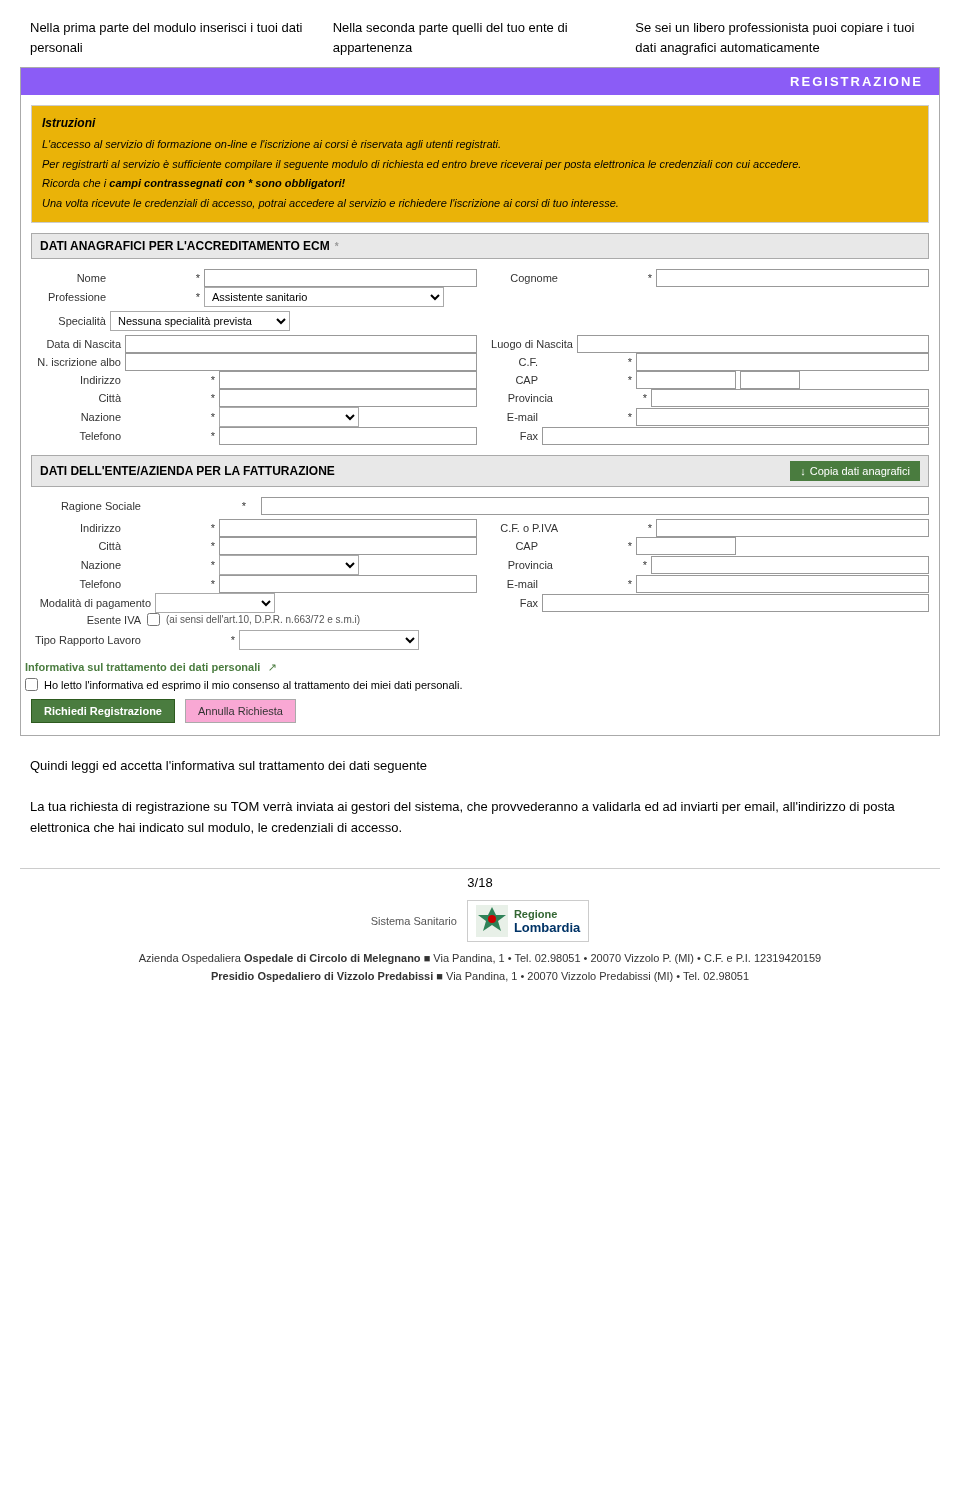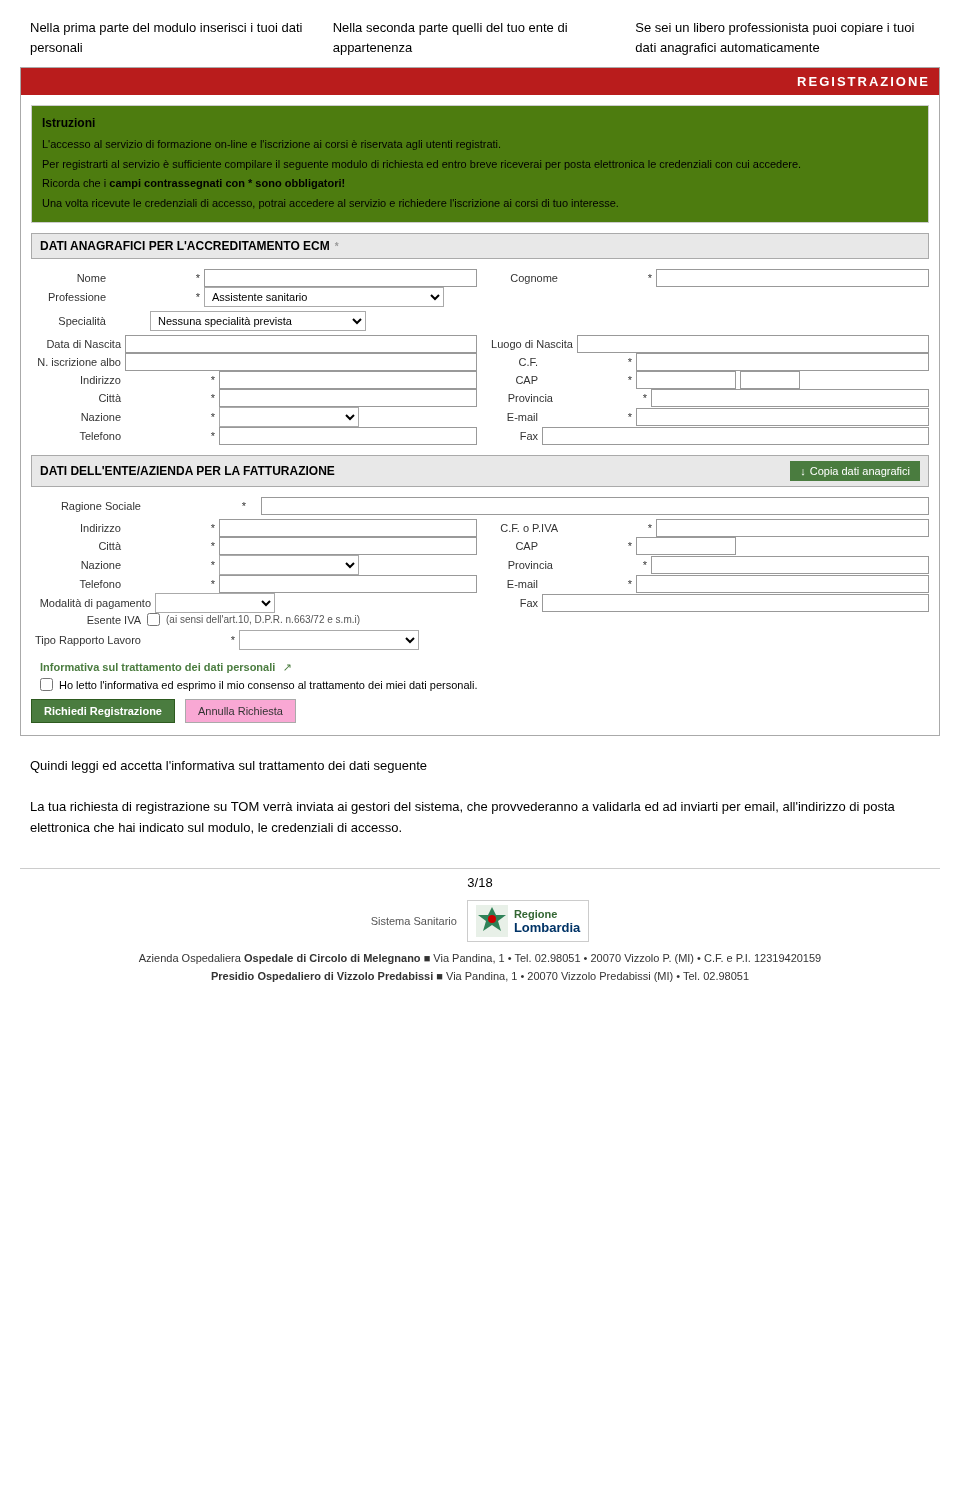--- a/index.html
+++ b/index.html
@@ -26,38 +26,39 @@
 
     
     .form-container {
       margin: 0 20px;
       border: 1px solid #aaa;
       background: #fff;
     }
 
     
     .reg-header {
-      background: #b91c1c;
+      background: #8b5cf6;
       color: #fff;
       text-align: right;
-      padding: 6px 9px;
+      padding: 6px 16px;
       font-size: 13px;
       font-weight: bold;
       letter-spacing: 2px;
       text-transform: uppercase;
     }
 
     
     .instructions-box {
       border: 1px solid #ccc;
       margin: 10px;
       padding: 8px 10px;
-      background: #4d7c0f;
+      background: #eab308;
       font-size: 11px;
       line-height: 1.5;
+      font-style: italic;
     }
     .instructions-box .istr-title {
       font-weight: bold;
       font-size: 12px;
       margin-bottom: 4px;
     }
     .instructions-box p {
       margin-bottom: 3px;
     }
     .instructions-box strong {
@@ -130,21 +131,21 @@
       padding: 4px 10px;
       font-size: 11px;
       cursor: pointer;
       display: inline-flex;
       align-items: center;
       gap: 4px;
     }
 
     
     .privacy-section {
-      margin: 8px 19px;
+      margin: 8px 4px;
     }
     .privacy-link {
       color: #4a7c3f;
       font-weight: bold;
       font-size: 11px;
       text-decoration: none;
       cursor: pointer;
     }
     .privacy-check-row {
       display: flex;
@@ -332,21 +333,21 @@
       <div class="prof-row">
         <span class="lbl" style="min-width:75px; text-align:right;">Professione</span>
         <span class="lbl req">*</span>
         <select class="field-input" style="width:240px;">
           <option>Assistente sanitario</option>
         </select>
       </div>
 
       <div class="specialita-row">
         <span class="lbl" style="min-width:75px; text-align:right;">Specialità</span>
-        <select class="field-input" style="width:216px;margin-left:40px;">
+        <select class="field-input" style="width:180px;">
           <option>Nessuna specialità prevista</option>
         </select>
       </div>
 
       <div class="form-two-col">
         <div class="form-field" style="flex:1; gap:4px; display:flex; align-items:center;">
           <span class="lbl" style="min-width:90px;">Data di Nascita</span>
           <input class="inp" type="text" style="flex: 1 1 0%;">
         </div>
         <div class="form-field" style="flex:1; gap:4px; display:flex; align-items:center;">

